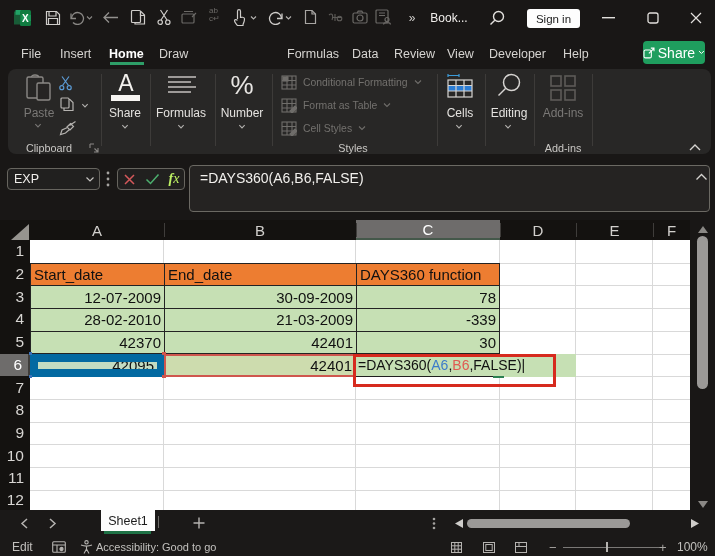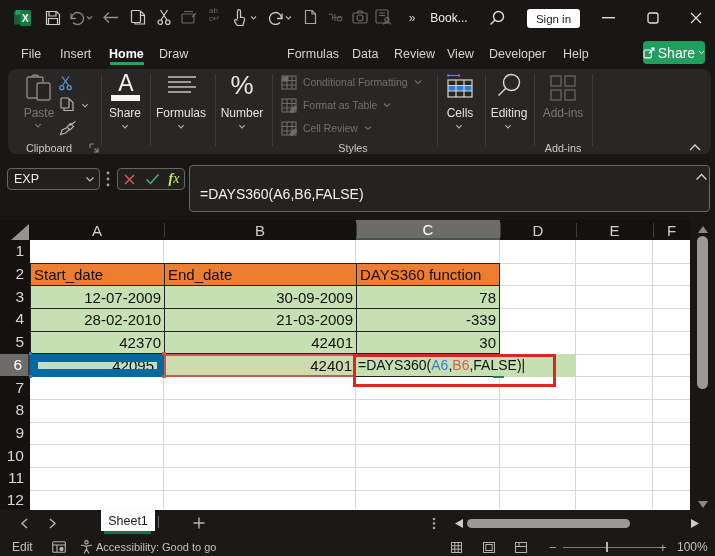--- a/index.html
+++ b/index.html
@@ -21,21 +21,21 @@
 .rsep { position:absolute; top:8px; height:72px; width:1px; background:#3d3b39; }
 .rlabel { position:absolute; top:76px; height:12px; font-size:10.8px; color:#c9c7c4; text-align:center; }
 .rbtn-label { position:absolute; font-size:12px; color:#e4e2df; text-align:center; }
 .rbtn-label.dis { color:#7a7876; }
 .chev { position:absolute; width:8px; height:8px; }
 .styles-row { position:absolute; left:281px; display:flex; align-items:center; gap:6px; color:#73716e; font-size:10.4px;justify-content:center; }
 
 #formulabar { position:absolute; left:0; top:160px; width:715px; height:60px; background:#191716; }
 #namebox { position:absolute; left:7px; top:8px; width:93px; height:22px; background:#21201f; border:1px solid #67655f; border-radius:4px; color:#f0eeeb; font-size:12.5px; line-height:20px; padding-left:6px; }
 #fxbox { position:absolute; left:117px; top:8px; width:68px; height:22px; background:#21201f; border:1px solid #67655f; border-radius:4px; display:flex; align-items:center; justify-content:space-around; }
-#finput { position:absolute; left:189px; top:5px; width:521px; height:47px; background:#252322; border:1px solid #6b6963; border-radius:4px; color:#f2f0ed; font-size:14px; padding:20px 0 0 10px; }
+#finput { position:absolute; left:189px; top:5px; width:521px; height:47px; background:#252322; border:1px solid #6b6963; border-radius:4px; color:#f2f0ed; font-size:14px; padding:4px 0 0 10px; }
 
 #grid { position:absolute; left:0; top:220px; width:715px; height:290px; background:#fff; }
 .colhdr { position:absolute; top:0; height:20px; background:#141210; color:#d2d0cd; font-size:15px; display:flex; align-items:center; justify-content:center; }
 .rowhdr { position:absolute; left:0; width:30px; background:#141210; color:#d8d6d3; font-size:15.5px; display:flex; align-items:center; justify-content:flex-end; padding-right:6px; }
 .gvline { position:absolute; width:1px; background:#d9d9d9; }
 .ghline { position:absolute; height:1px; background:#d9d9d9; }
 .cell { position:absolute; font-size:15px; color:#111; display:flex; align-items:center; overflow:hidden; white-space:nowrap; }
 .cell.orange { background:#ed7d31; border:1px solid #232323; padding-left:3px; }
 .cell.green { background:#c6e0b4; border:1px solid #232323; }
 .cell.num { justify-content:flex-end; padding-right:3px; }
@@ -256,21 +256,21 @@
       <svg width="8" height="5" viewBox="0 0 8 5" fill="none" stroke="#6f6d6a" stroke-width="1.1">
           <path d="M1 0.5 l3 3 l3 -3"></path>
         </svg>
     </div>
     <div class="styles-row" style="top:55px">
       <svg width="16" height="15" viewBox="0 0 16 15" fill="none" stroke="#6f6d6a" stroke-width="1.1">
         <rect x="1" y="1" width="14" height="13"></rect>
           <path d="M1 5.5 h14 M1 10 h14 M6 1 v13 M11 1 v13"></path>
         <path d="M9 13 L14 8 L16 10 L11 15 z" fill="#6f6d6a"></path>
       </svg>
-      <span>Cell Review</span>
+      <span>Cell Styles</span>
       <svg width="8" height="5" viewBox="0 0 8 5" fill="none" stroke="#6f6d6a" stroke-width="1.1">
           <path d="M1 0.5 l3 3 l3 -3"></path>
         </svg>
     </div>
     <div class="rlabel" style="left:333px;width:40px">Styles</div>
     <div class="rsep" style="left:437px"></div>
 
     <svg class="abs" style="left:447px;top:8px" width="26" height="24" viewBox="0 0 26 24">
       <path d="M1 1.5 h11 M1 0 v3 M12 0 v3" stroke="#3b9bd8" stroke-width="1.2" fill="none"></path>
       <rect x="1" y="12" width="24" height="5" fill="#2b7cd3"></rect>

